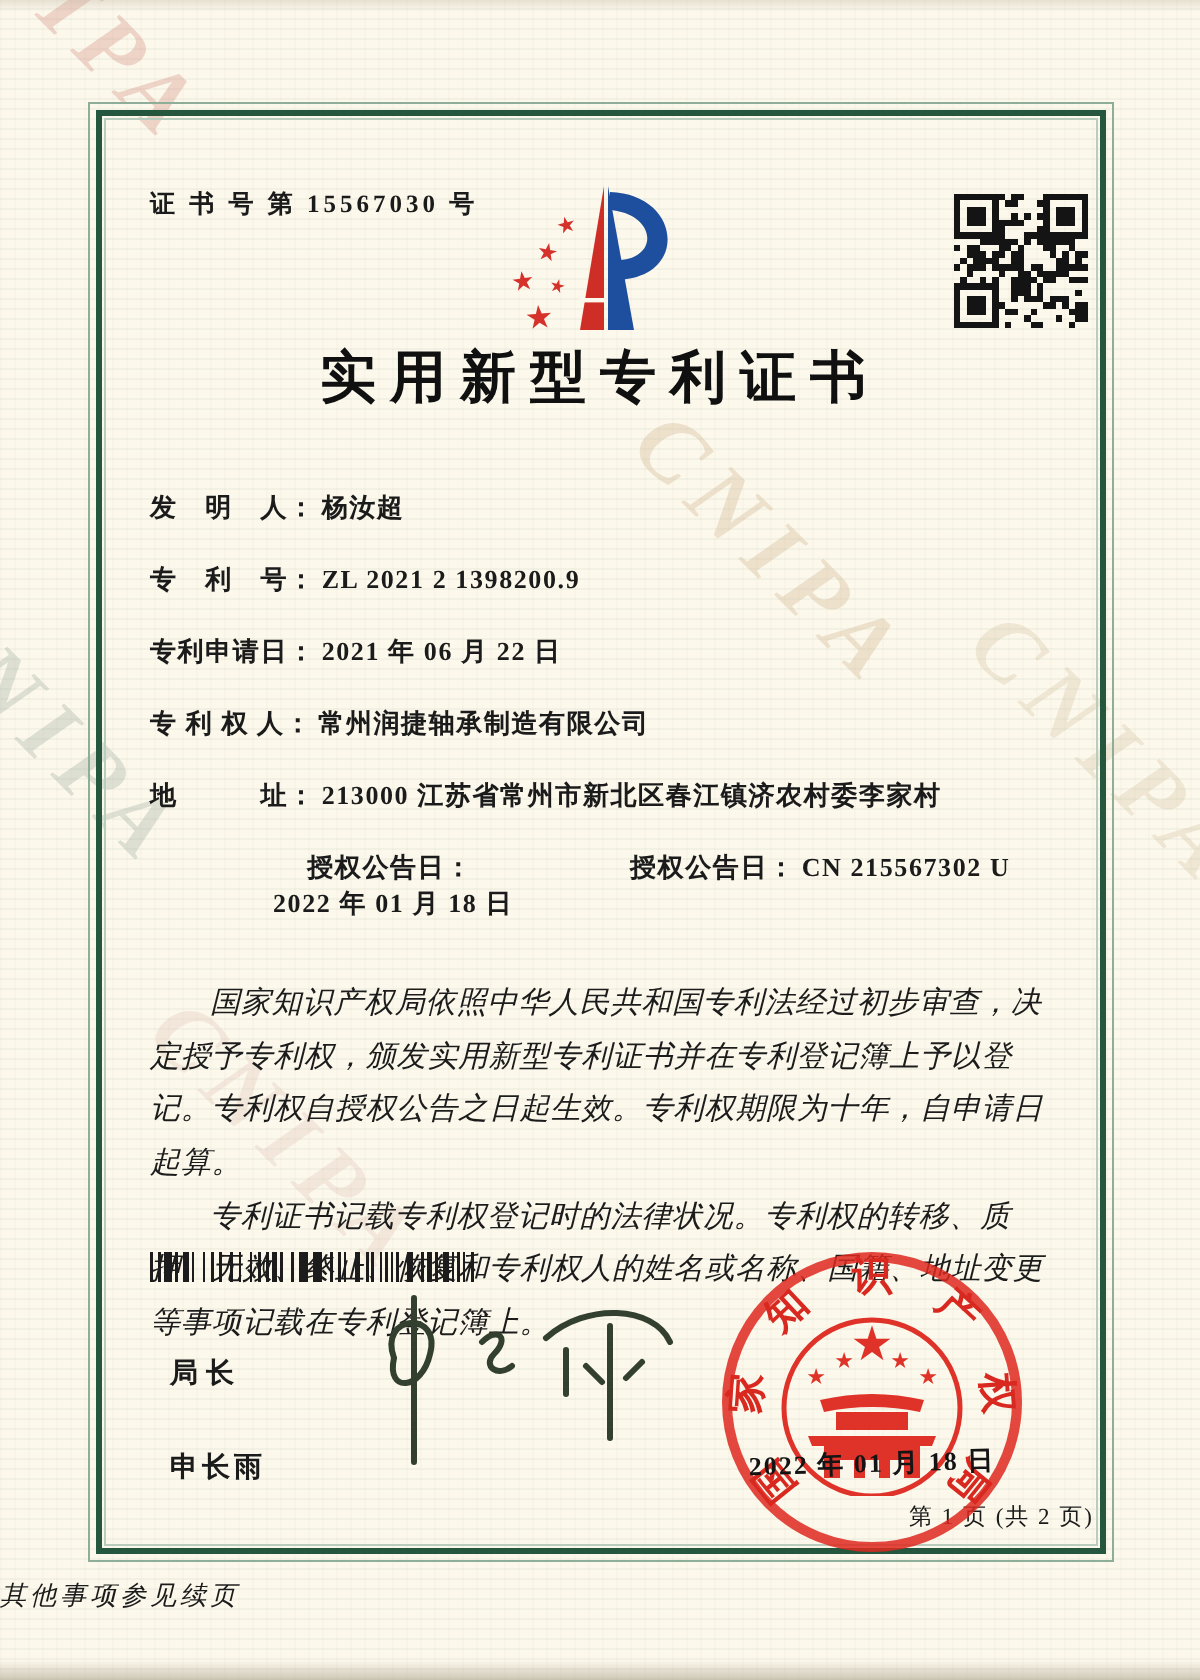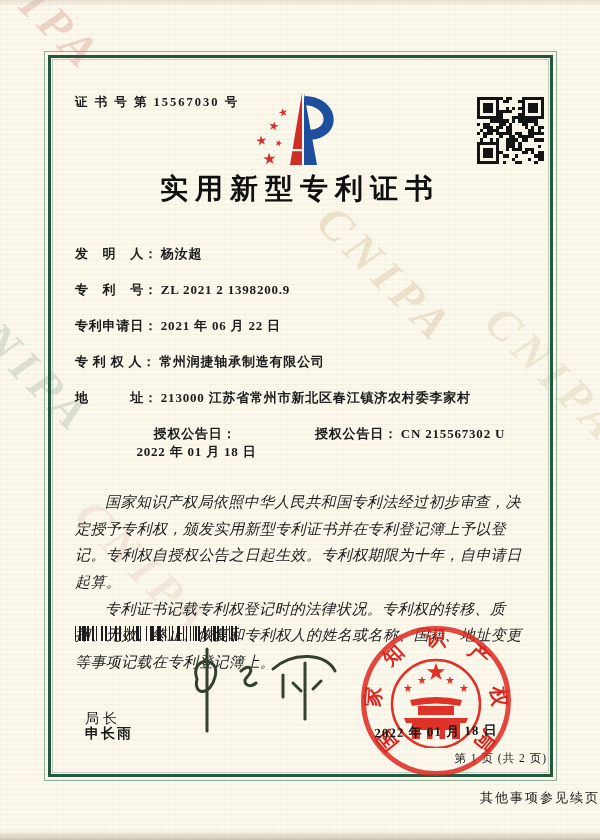--- a/index.html
+++ b/index.html
@@ -51,40 +51,40 @@
   .grant-left{width:240px;display:flex;align-items:center;flex-direction:column;}
 
   .paras{position:absolute;left:75px;top:489px;width:452px;z-index:2;}
   .paras p{margin:0;text-indent:2em;font-size:15px;line-height:1.78;
     font-style:italic;letter-spacing:0.4px;color:#1c1c1c;}
 
   .barcode{position:absolute;left:75px;top:626px;width:166px;height:15px;z-index:2;}
   .barcode svg{width:100%;height:100%;shape-rendering:crispEdges;}
   .barcode rect{fill:#1c1c1c;}
 
-  .signer-title{position:absolute;left:85px;top:678px;font-size:14px;font-weight:400;
-    letter-spacing:4px;font-family:"Liberation Sans","DejaVu Sans",sans-serif;z-index:2;margin-top:32px;}
+  .signer-title{position:absolute;left:85px;top:678px;font-size:14px;font-weight:700;
+    letter-spacing:4px;font-family:"Liberation Sans","DejaVu Sans",sans-serif;z-index:2;}
   .signer-name{position:absolute;left:85px;top:705px;font-size:14px;font-weight:600;
     letter-spacing:2px;font-family:"Liberation Sans","DejaVu Sans",sans-serif;z-index:2;margin-top:20px;}
   .signature{position:absolute;left:155px;top:645px;width:195px;height:92px;z-index:2;}
 
   .seal{position:absolute;left:357px;top:622px;width:158px;height:158px;z-index:3;}
   .seal-ring{position:absolute;inset:4px;border:5px solid rgba(222,40,30,0.85);
     border-radius:50%;}
   .seal-char{position:absolute;left:50%;top:50%;font-size:20px;font-weight:700;
     color:#d8281f;font-family:"Liberation Serif","DejaVu Serif",serif;}
   .emblem{position:absolute;left:31px;top:26px;width:96px;height:100px;opacity:0.95;}
   .seal-date{position:absolute;left:356px;top:723px;width:160px;text-align:center;
     font-size:13px;font-weight:700;color:#141414;letter-spacing:1px;
     transform:rotate(-1.5deg);z-index:5;}
 
   .page-note{position:absolute;left:48px;top:751px;width:499px;text-align:right;
     font-size:11.5px;letter-spacing:1px;z-index:2;}
-  .cont-note{position:absolute;left:0;right:0;top:789px;text-align:right;
-    font-size:13px;letter-spacing:2px;z-index:2;}
+  .cont-note{position:absolute;left:0;right:0;top:789px;text-align:left;
+    font-size:13px;font-style:italic;letter-spacing:2px;z-index:2;}
 </style>
 </head>
 <body>
 
 <span class="wm wm1">CNIPA</span>
 <span class="wm wm2">CNIPA</span>
 <span class="wm wm3">CNIPA</span>
 <span class="wm wm4">CNIPA</span>
 <span class="wm wm5">CNIPA</span>
 

